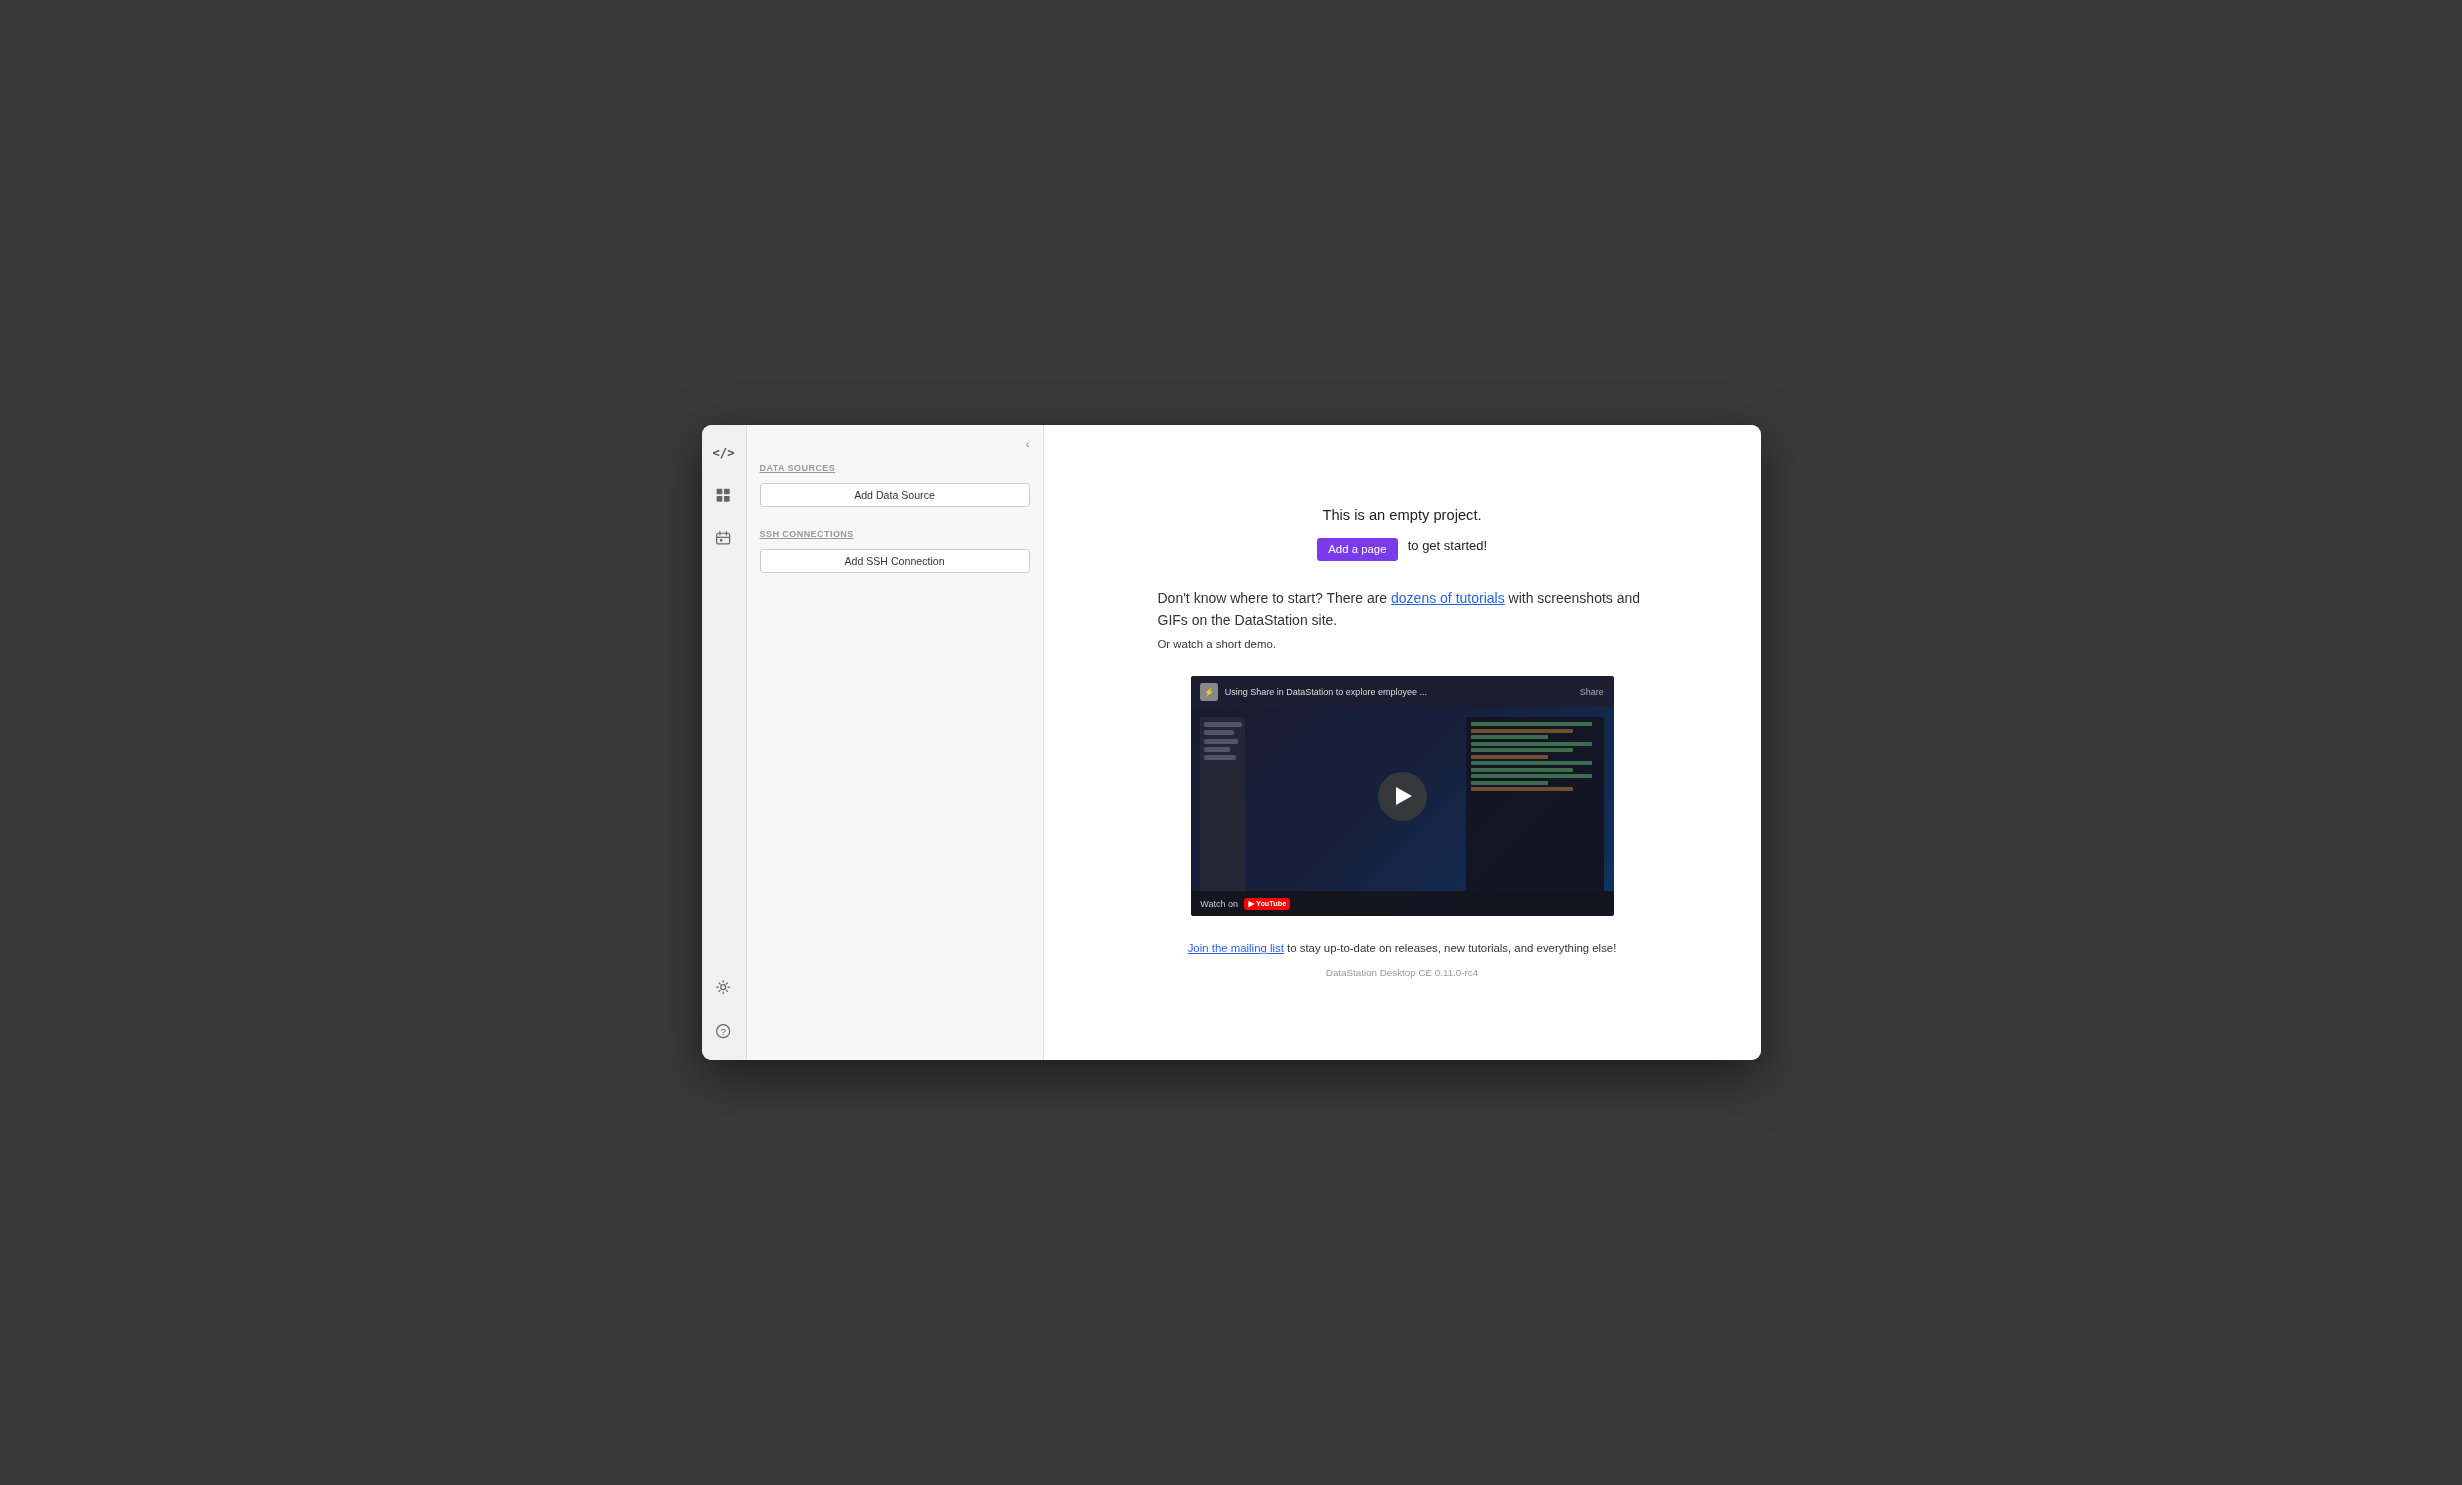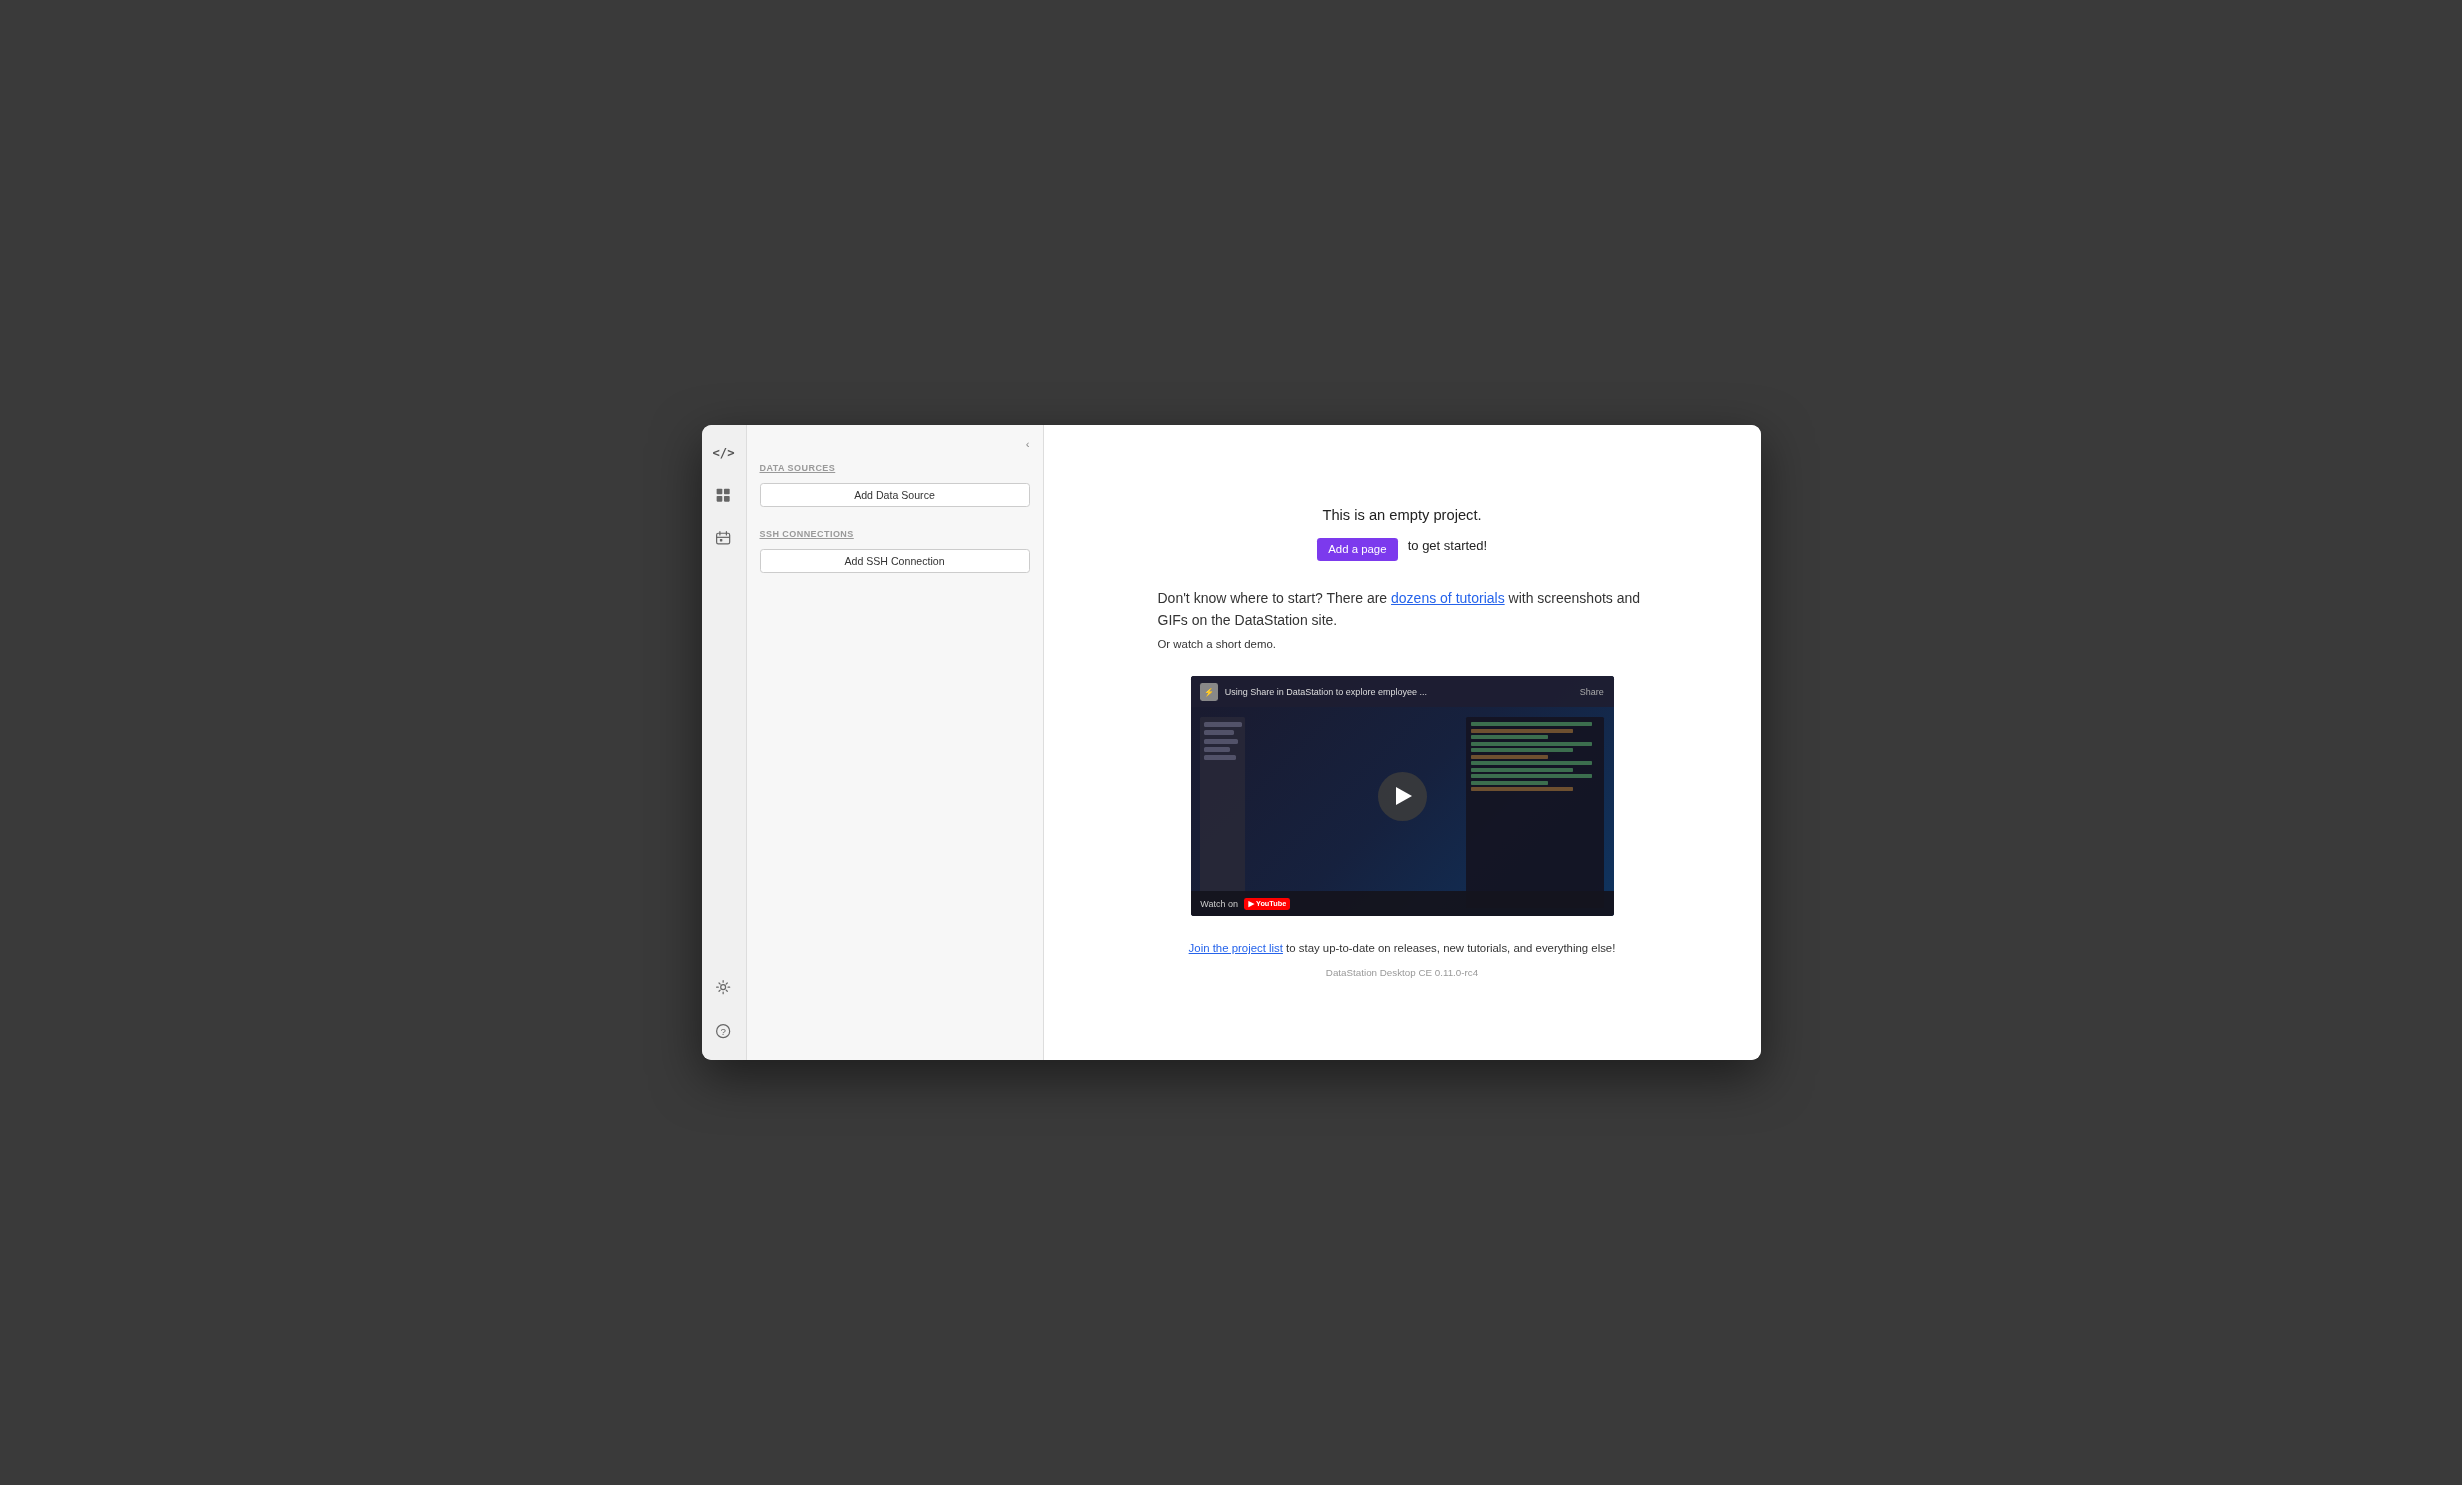--- a/index.html
+++ b/index.html
@@ -488,21 +488,21 @@
 
           <div class="video-bottom-bar">
             <span class="watch-on-text">Watch on</span>
             <span class="youtube-logo">▶ YouTube</span>
           </div>
         </div>
       </div>
 
       <div class="mailing-section">
         <div class="mailing-text">
-          <a href="#" class="mailing-link">Join the project list</a><span> to stay up-to-date on releases, new tutorials, and everything else!</span>
+          <a href="#" class="mailing-link">Join the mailing list</a><span> to stay up-to-date on releases, new tutorials, and everything else!</span>
         </div>
       </div>
 
       <div class="version-text">DataStation Desktop CE 0.11.0-rc4</div>
     </div>
   </div>
 </div>
 
 
 </body></html>

